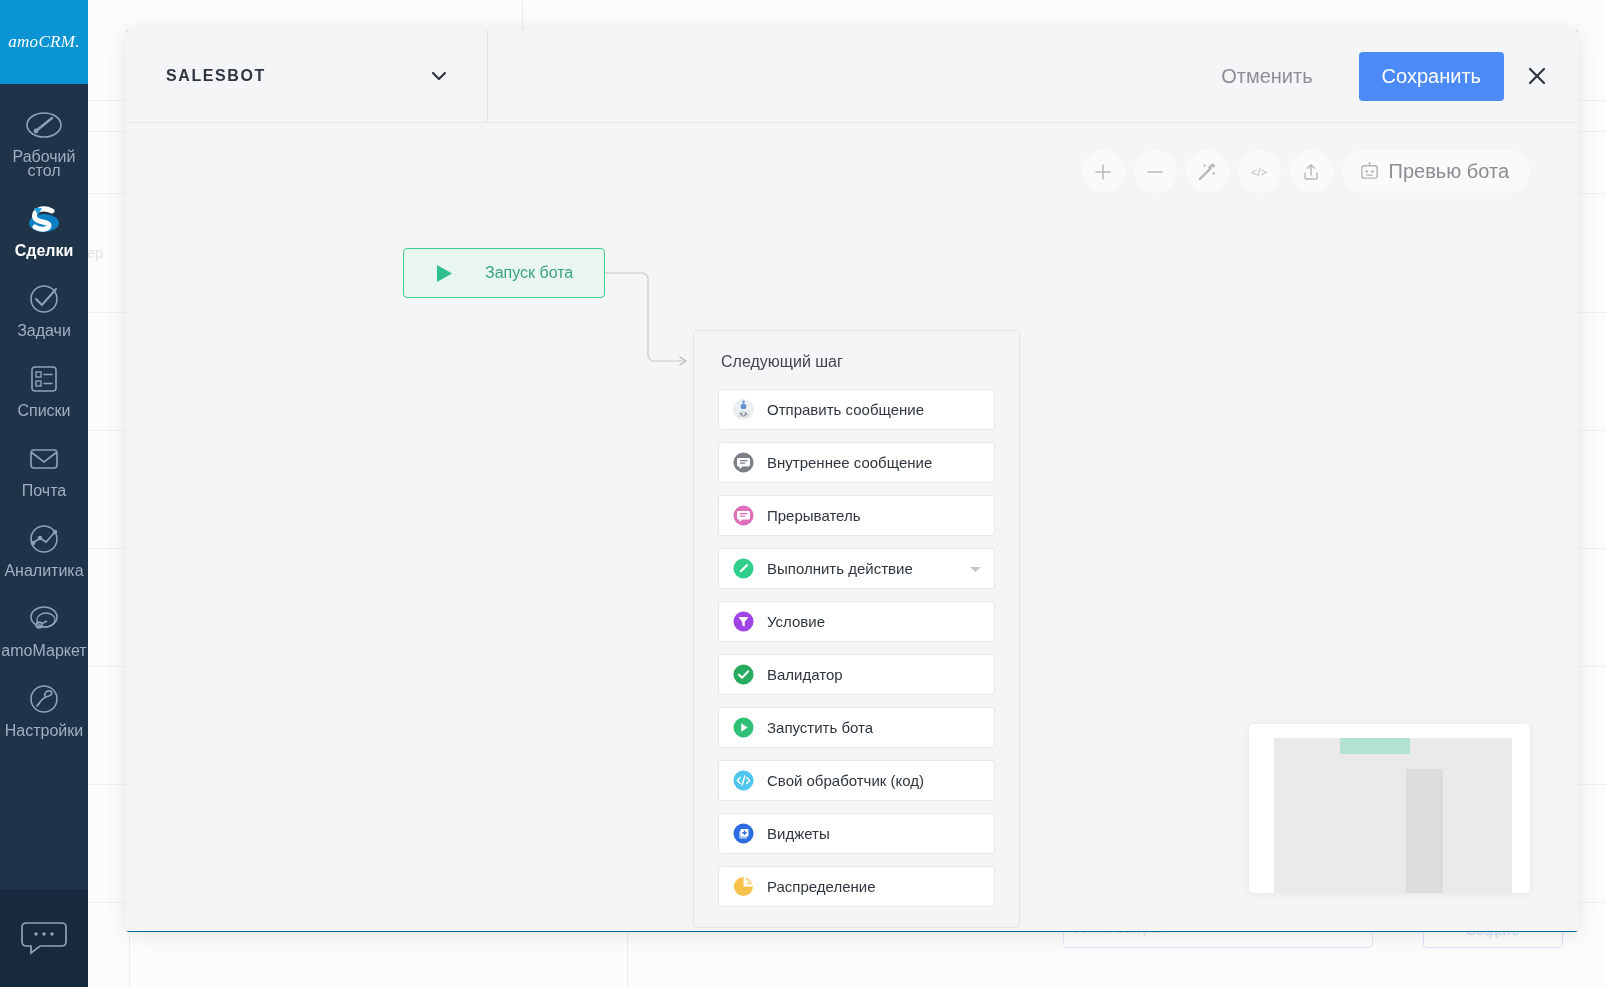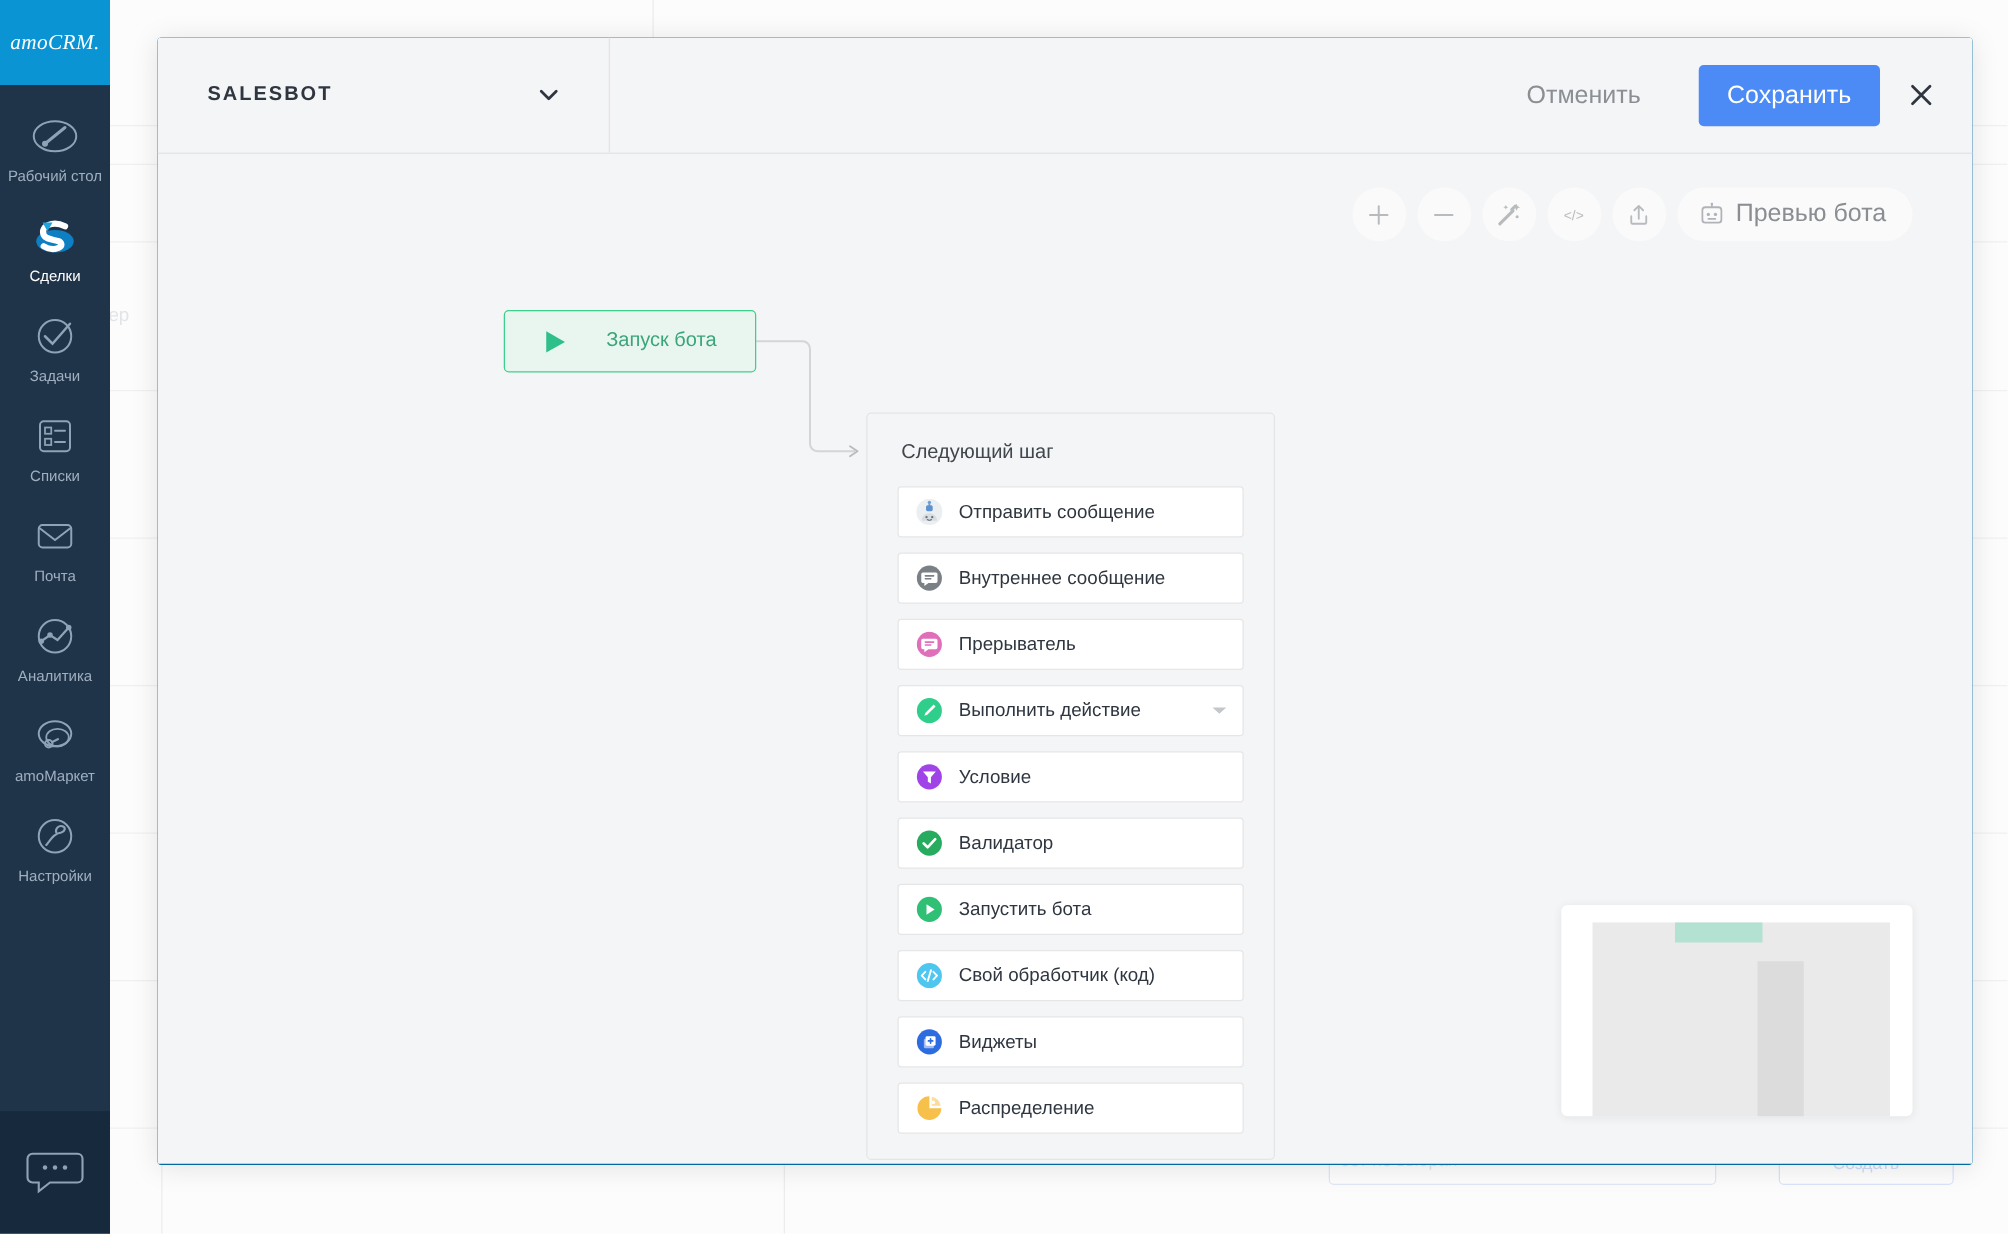--- a/index.html
+++ b/index.html
@@ -23,37 +23,37 @@
     background: #fdfdfd;
   }
   .bg-blue-ghost { position: absolute; color: #cfdcf7; font-size: 14px; }
 
   
   .sidebar {
     position: absolute; left: 0; top: 0; width: 88px; height: 987px;
     background: #1f3349; z-index: 5;
   }
   .logo-box {
-    height: 68px; background: #0b94d4; display: flex;
+    height: 84px; background: #0b94d4; display: flex;
     align-items: center; justify-content: center;
   }
   .logo-text {
     color: #ffffff; font-size: 17px; font-style: italic;
     font-family: "Liberation Serif", serif; letter-spacing: .3px;
   }
   .nav { padding-top: 10px; }
   .nav-item {
     display: flex; flex-direction: column; align-items: center;
     padding: 11px 2px 10px 2px; cursor: pointer; text-align: center;
   }
   .nav-item .nav-ico { width: 44px; height: 40px; display:block; }
   .nav-item .nav-label {
-    margin-top: 5px; font-size: 12px; color: #9fb0c0; line-height: 14px;
-  }
-  .nav-item.active .nav-label { color: #ffffff; font-weight: normal; }
+    margin-top: 5px; font-size: 16px; color: #9fb0c0; line-height: 14px;
+  }
+  .nav-item.active .nav-label { color: #ffffff; font-weight: bold; }
   .chat-bubble-wrap {
     position: absolute; bottom: 0; left: 0; width: 88px; height: 98px;
     background: #17293c; display: flex; align-items: center; justify-content: center;
   }
 
   
   .modal {
     position: absolute; left: 126px; top: 30px;
     width: 1452px; height: 902px;
     background: #0369a1; border-radius: 3px;

